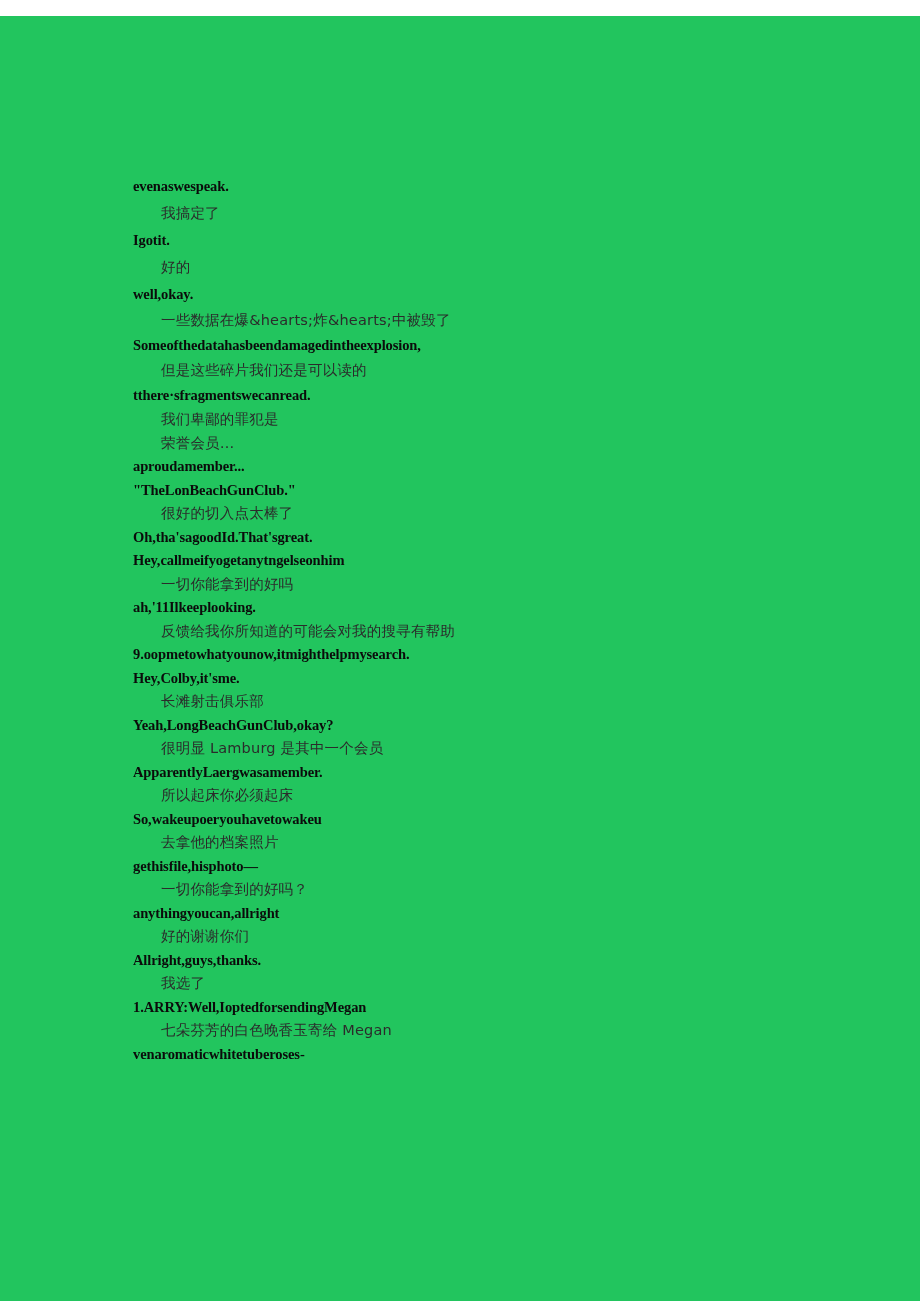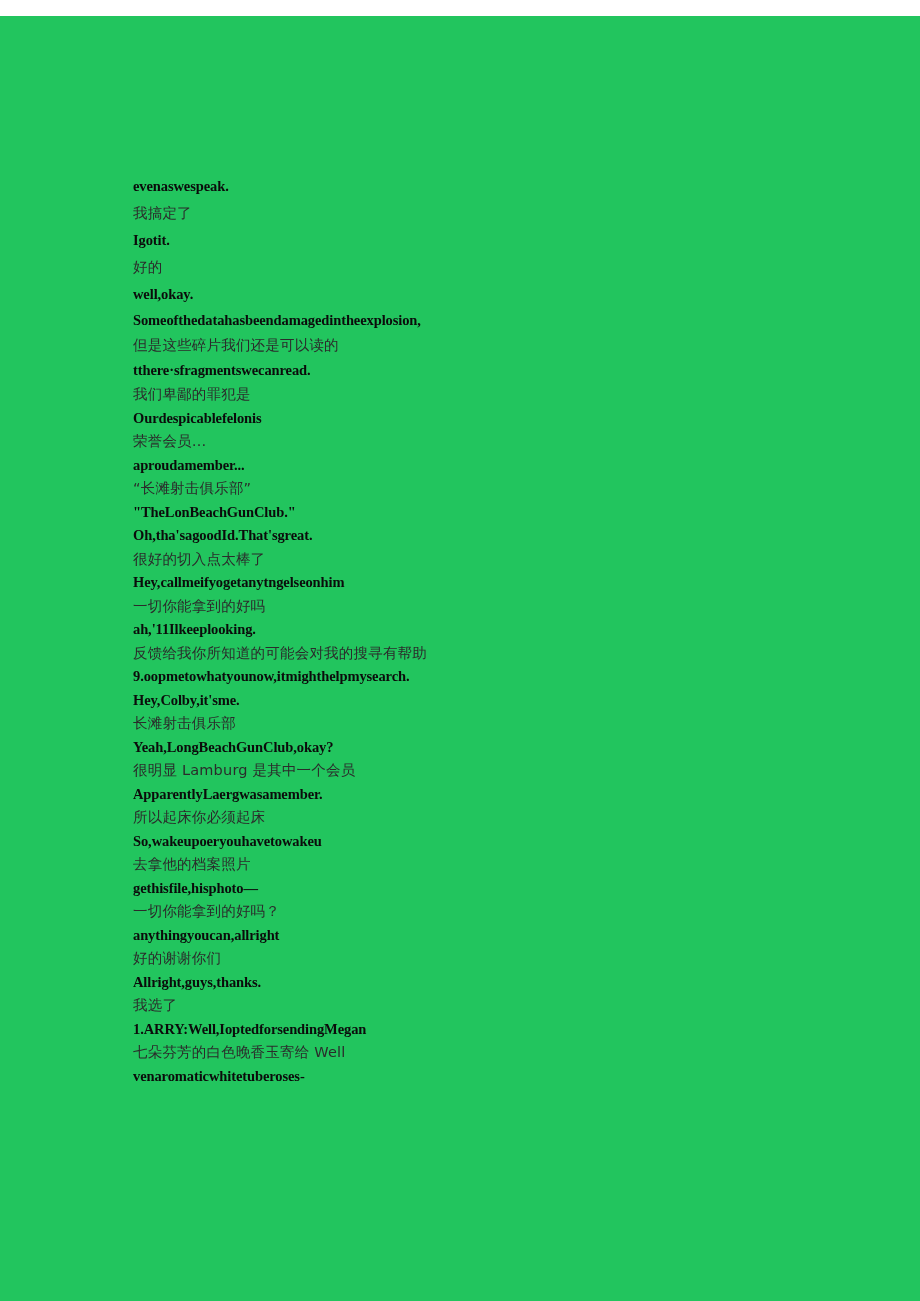--- a/index.html
+++ b/index.html
@@ -46,62 +46,62 @@
     letter-spacing: -0.1px;
   }
   
   .line.zh {
     font-family: "DejaVu Sans", "Liberation Sans", sans-serif;
     font-weight: 400;
     font-size: 14.5px;
     line-height: 23.5px;
     color: #2b2b2b;
     letter-spacing: 0.2px;
+    margin-left: 28px;
   }
   
   .line.gap-lg { line-height: 27px; }
   .line.gap-md { line-height: 25px; }
 </style>
 </head>
 <body>
 
 <div class="page">
   <div class="transcript" id="transcript">
       <div class="line en gap-lg">evenaswespeak.</div>
       <div class="line zh gap-lg">我搞定了</div>
       <div class="line en gap-lg">Igotit.</div>
       <div class="line zh gap-lg">好的</div>
       <div class="line en gap-lg">well,okay.</div>
+      <div class="line zh gap-md">一些数据在爆&amp;hearts;炸&amp;hearts;中被毁了</div>
       <div class="line en gap-md">Someofthedatahasbeendamagedintheexplosion,</div>
       <div class="line zh gap-md">但是这些碎片我们还是可以读的</div>
       <div class="line en gap-md">tthere·sfragmentswecanread.</div>
       <div class="line zh">我们卑鄙的罪犯是</div>
-      <div class="line en">Ourdespicablefelonis</div>
       <div class="line zh">荣誉会员…</div>
       <div class="line en">aproudamember...</div>
-      <div class="line zh">“长滩射击俱乐部”</div>
       <div class="line en">"TheLonBeachGunClub."</div>
+      <div class="line zh">很好的切入点太棒了</div>
       <div class="line en">Oh,tha'sagoodId.That'sgreat.</div>
-      <div class="line zh">很好的切入点太棒了</div>
       <div class="line en">Hey,callmeifyogetanytngelseonhim</div>
       <div class="line zh">一切你能拿到的好吗</div>
       <div class="line en">ah,'11Ilkeeplooking.</div>
       <div class="line zh">反馈给我你所知道的可能会对我的搜寻有帮助</div>
       <div class="line en">9.oopmetowhatyounow,itmighthelpmysearch.</div>
       <div class="line en">Hey,Colby,it'sme.</div>
       <div class="line zh">长滩射击俱乐部</div>
       <div class="line en">Yeah,LongBeachGunClub,okay?</div>
       <div class="line zh">很明显 Lamburg 是其中一个会员</div>
       <div class="line en">ApparentlyLaergwasamember.</div>
       <div class="line zh">所以起床你必须起床</div>
       <div class="line en">So,wakeupoeryouhavetowakeu</div>
       <div class="line zh">去拿他的档案照片</div>
       <div class="line en">gethisfile,hisphoto—</div>
       <div class="line zh">一切你能拿到的好吗？</div>
       <div class="line en">anythingyoucan,allright</div>
       <div class="line zh">好的谢谢你们</div>
       <div class="line en">Allright,guys,thanks.</div>
       <div class="line zh">我选了</div>
       <div class="line en">1.ARRY:Well,IoptedforsendingMegan</div>
-      <div class="line zh">七朵芬芳的白色晚香玉寄给 Well</div>
+      <div class="line zh">七朵芬芳的白色晚香玉寄给 Megan</div>
       <div class="line en">venaromaticwhitetuberoses-</div>
     </div>
 </div>
 
 </body></html>

